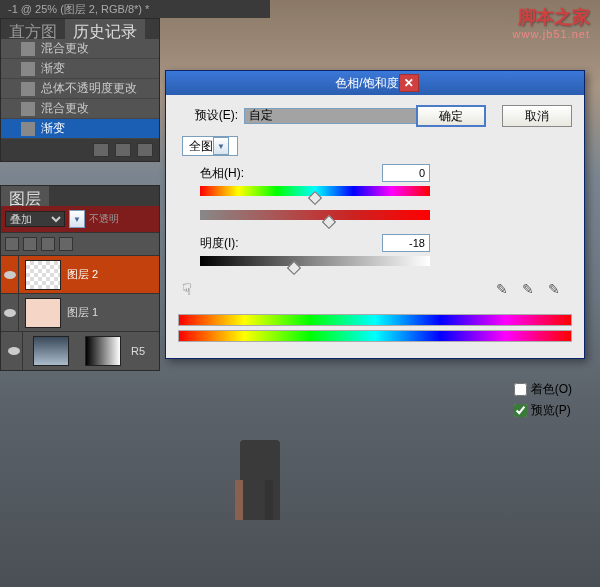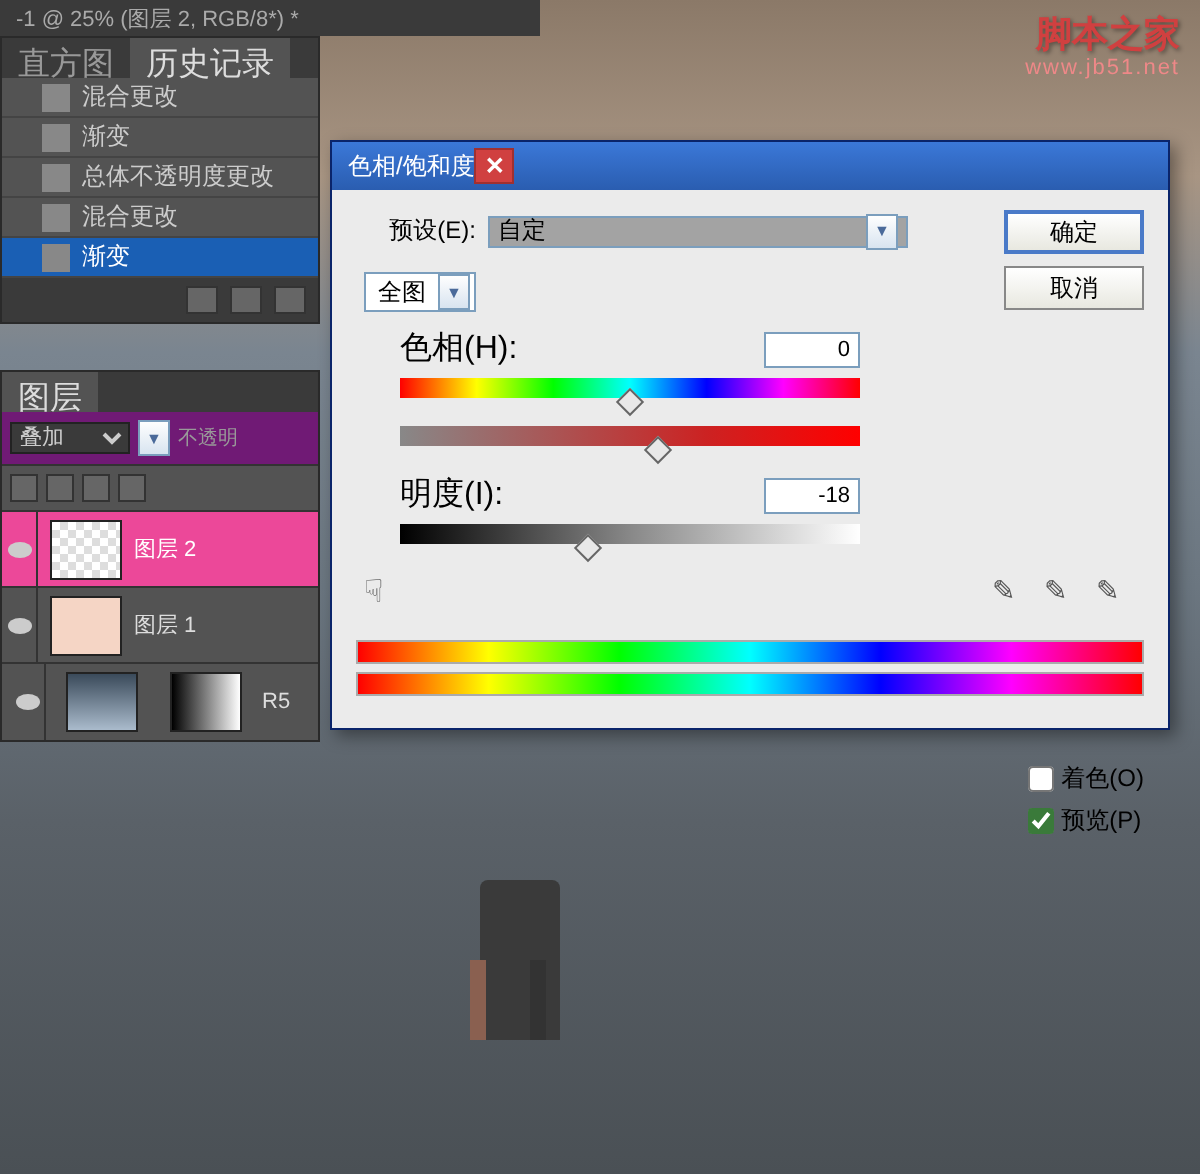--- a/index.html
+++ b/index.html
@@ -16,55 +16,55 @@
 .panel-tab{padding:3px 8px;color:#999;font-size:16px;cursor:pointer}
 .panel-tab.active{background:#535353;color:#ddd}
 .hist-list{background:#535353}
 .hist-item{display:flex;align-items:center;height:20px;padding:0 4px;color:#ccc;font-size:11px;border-bottom:1px solid #444}
 .hist-item.sel{background:#1a5fb4;color:#fff}
 .hist-ico{width:14px;height:14px;background:#888;margin-right:6px;flex-shrink:0;margin-left:16px}
 .hist-foot{height:22px;background:#3a3a3a;display:flex;justify-content:flex-end;align-items:center;gap:6px;padding:0 6px}
 .foot-ico{width:16px;height:14px;background:#666;border:1px solid #333}
 
 .layers-panel{position:absolute;top:185px;left:0;width:160px;background:#535353;border:1px solid #2a2a2a}
-.layers-opts{display:flex;align-items:center;gap:4px;padding:4px;background:#701a75;border-bottom:1px solid #333}
+.layers-opts{display:flex;align-items:center;gap:4px;padding:4px;background:#7f1d1d;border-bottom:1px solid #333}
 .layers-opts select{background:#3a3a3a;color:#ccc;border:1px solid #222;font-size:11px;width:60px}
 .layers-row2{display:flex;align-items:center;gap:4px;padding:4px;border-bottom:1px solid #333}
 .lock-ico{width:14px;height:14px;background:#666;border:1px solid #333}
 .layer-list{background:#535353}
 .layer-item{display:flex;align-items:center;height:38px;border-bottom:1px solid #333}
-.layer-item.sel{background:#ec4899}
+.layer-item.sel{background:#c2410c}
 .eye{width:18px;height:38px;border-right:1px solid #333;display:flex;align-items:center;justify-content:center}
 .eye-ico{width:12px;height:8px;background:#ccc;border-radius:50%}
 .thumb{width:36px;height:30px;margin:0 6px;border:1px solid #222;flex-shrink:0}
 .th-checker{background:repeating-conic-gradient(#ddd 0 25%,#fff 0 50%) 0 0/8px 8px}
 .th-peach{background:#f5d5c5}
 .th-sky{background:linear-gradient(180deg,#3a4a5a,#aabbcc)}
 .th-grad{background:linear-gradient(90deg,#000,#fff)}
 .layer-name{color:#ddd;font-size:11px}
 .layer-item.sel .layer-name{color:#fff}
 .masks-row{display:flex;align-items:center;height:38px;padding:0 4px;gap:4px}
 
 
 .dialog{position:absolute;top:70px;left:165px;width:420px;background:#ebebeb;border:1px solid #0a246a;box-shadow:3px 3px 8px rgba(0,0,0,.4)}
-.dlg-title{height:24px;background:linear-gradient(180deg,#3b78d8,#2a5db0);display:flex;align-items:center;justify-content:flex-start;padding:0 4px 0 8px}
+.dlg-title{height:24px;background:linear-gradient(180deg,#3b78d8,#2a5db0);display:flex;align-items:center;justify-content:center;padding:0 4px 0 8px}
 .dlg-title-text{color:#fff;font-size:12px}
 .dlg-close{width:20px;height:18px;background:#d04040;color:#fff;display:flex;align-items:center;justify-content:center;border:1px solid #a03030;font-weight:bold;cursor:pointer}
 .dlg-body{padding:12px}
 .dlg-row{display:flex;align-items:center;margin-bottom:8px}
 .dlg-label{width:60px;text-align:right;margin-right:6px}
 .dlg-select{border:1px solid #7b9ebd;background:#a3a3a3;height:16px;padding:0 4px;flex:1}
-.dlg-select-sm{border:1px solid #7b9ebd;background:#fff;height:20px;width:56px;display:flex;align-items:center;justify-content:space-between;padding:0 2px 0 6px}
+.dlg-select-sm{border:1px solid #7b9ebd;background:#fff;height:20px;width:56px;display:flex;align-items:center;padding:0 2px 0 6px}
 .arrow-btn{width:16px;height:18px;background:linear-gradient(180deg,#fefefe,#d8e4f0);border:1px solid #7b9ebd;display:flex;align-items:center;justify-content:center;font-size:8px;color:#4a6a9a}
-.dlg-buttons{position:absolute;top:34px;right:12px;display:flex;flex-direction:column;gap:6px}
+.dlg-buttons{position:absolute;top:34px;right:12px;display:flex;flex-direction:row;gap:16px}
 .dlg-btn{width:70px;height:22px;background:linear-gradient(180deg,#fff,#e8e8e0);border:1px solid #888;cursor:pointer;display:flex;align-items:center;justify-content:center}
 .dlg-btn.primary{border:2px solid #4a7ac8}
 .slider-group{margin:6px 0 14px 22px;width:230px}
 .slider-row{display:flex;align-items:center;justify-content:space-between;margin-bottom:4px}
-.slider-lab{font-size:16px}
+.slider-lab{font-size:12px}
 .slider-val{width:48px;height:18px;border:1px solid #7b9ebd;background:#fff;text-align:right;padding:0 4px;font-size:11px}
 .slider-track{height:10px;position:relative;margin-top:2px}
 .slider-thumb{position:absolute;top:7px;width:10px;height:10px;background:#e8e8e8;border:1px solid #666;transform:translateX(-50%) rotate(45deg)}
 .hue-grad{background:linear-gradient(90deg,#f00,#ff0,#0f0,#0ff,#00f,#f0f,#f00)}
 .sat-grad{background:linear-gradient(90deg,#888,#a55,#c22,#f00)}
 .lig-grad{background:linear-gradient(90deg,#000,#888,#fff)}
 .dlg-foot{display:flex;align-items:center;justify-content:space-between;padding:0 4px;margin-top:10px}
 .finger-ico{width:20px;height:20px;color:#666;font-size:16px}
 .droppers{display:flex;gap:6px}
 .dropper{width:20px;height:18px;color:#555;font-size:14px}

